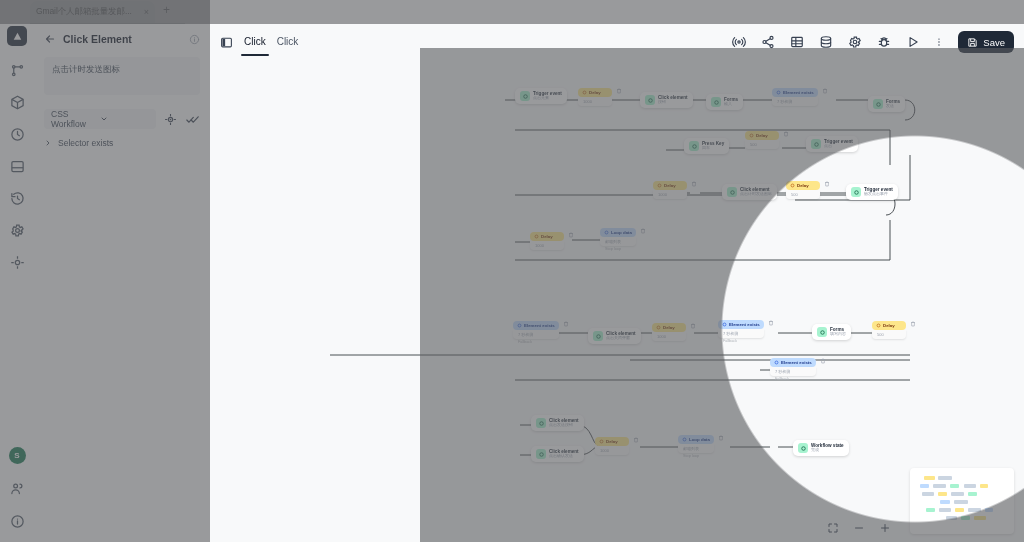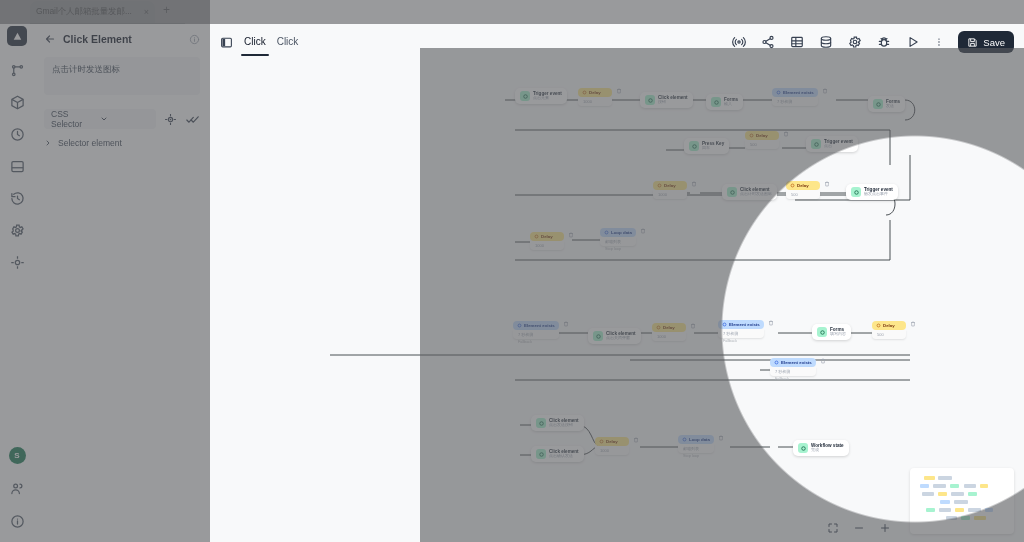--- a/index.html
+++ b/index.html
@@ -266,21 +266,21 @@
             <circle cx="12" cy="12" r="9"></circle>
             <path d="M12 11v5M12 8h.01"></path>
           </svg>
       </span>
     </div>
 
     <textarea class="pa-textarea" placeholder="Description" style="">点击计时发送图标</textarea>
 
     <div class="pa-row">
       <div class="pa-select">
-        <span>CSS Selector</span>
+        <span>CSS Workflow</span>
         <span class="pa-caret">
           <svg viewBox="0 0 24 24" fill="none" stroke="currentColor" stroke-width="3" stroke-linecap="round" stroke-linejoin="round">
               <path d="M6 9l6 6 6-6"></path>
             </svg>
         </span>
       </div>
       <div class="pa-iconbtn">
         <svg viewBox="0 0 24 24" fill="none" stroke="currentColor" stroke-width="2">
             <circle cx="12" cy="12" r="4"></circle>
             <circle cx="12" cy="12" r="1.6" fill="currentColor" stroke="none"></circle>
@@ -295,21 +295,21 @@
       </div>
     </div>
 
 
     <div class="pa-expand">
       <span class="chev">
         <svg viewBox="0 0 24 24" fill="none" stroke="currentColor" stroke-width="3" stroke-linecap="round" stroke-linejoin="round">
             <path d="M9 6l6 6-6 6"></path>
           </svg>
       </span>
-      <span>Selector element</span>
+      <span>Selector exists</span>
     </div>
   </div>
 
   <div class="editor">
 
     <div class="topbar">
       <div class="tb-left">
         <span class="tb-panelicon">
           <svg viewBox="0 0 24 24" fill="none" stroke="currentColor" stroke-width="2">
               <rect x="3" y="4" width="18" height="16" rx="2"></rect>

